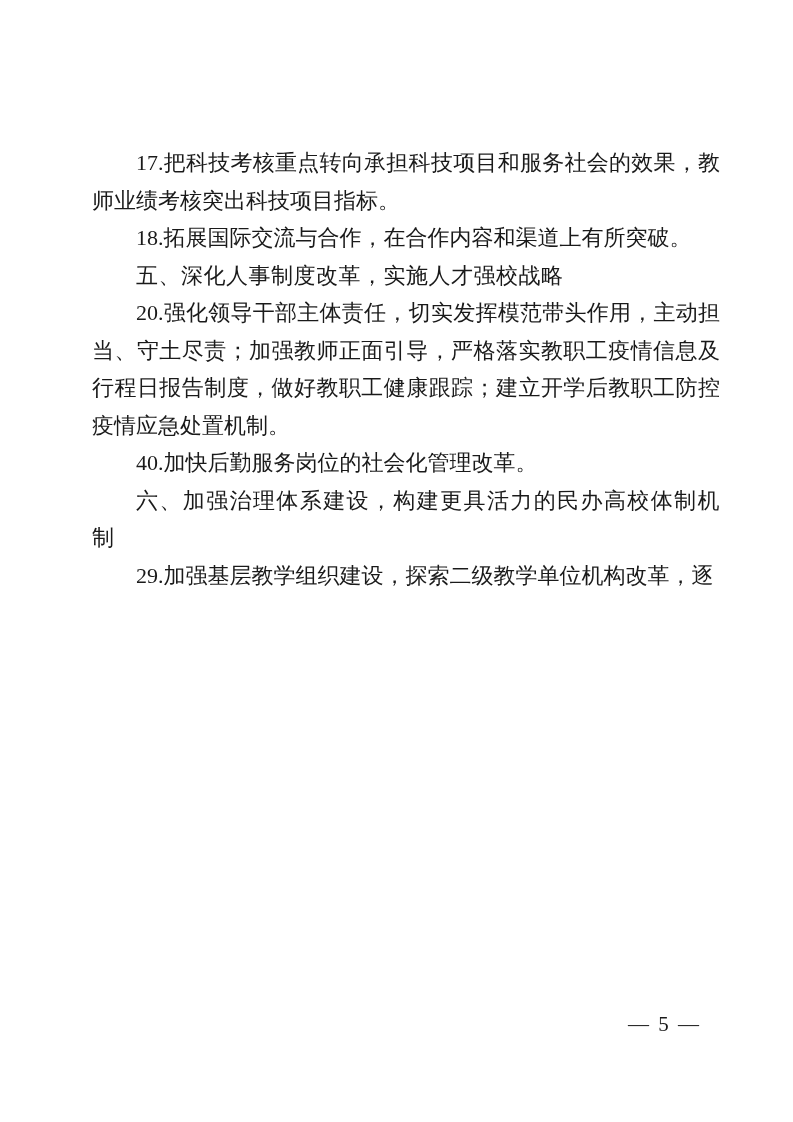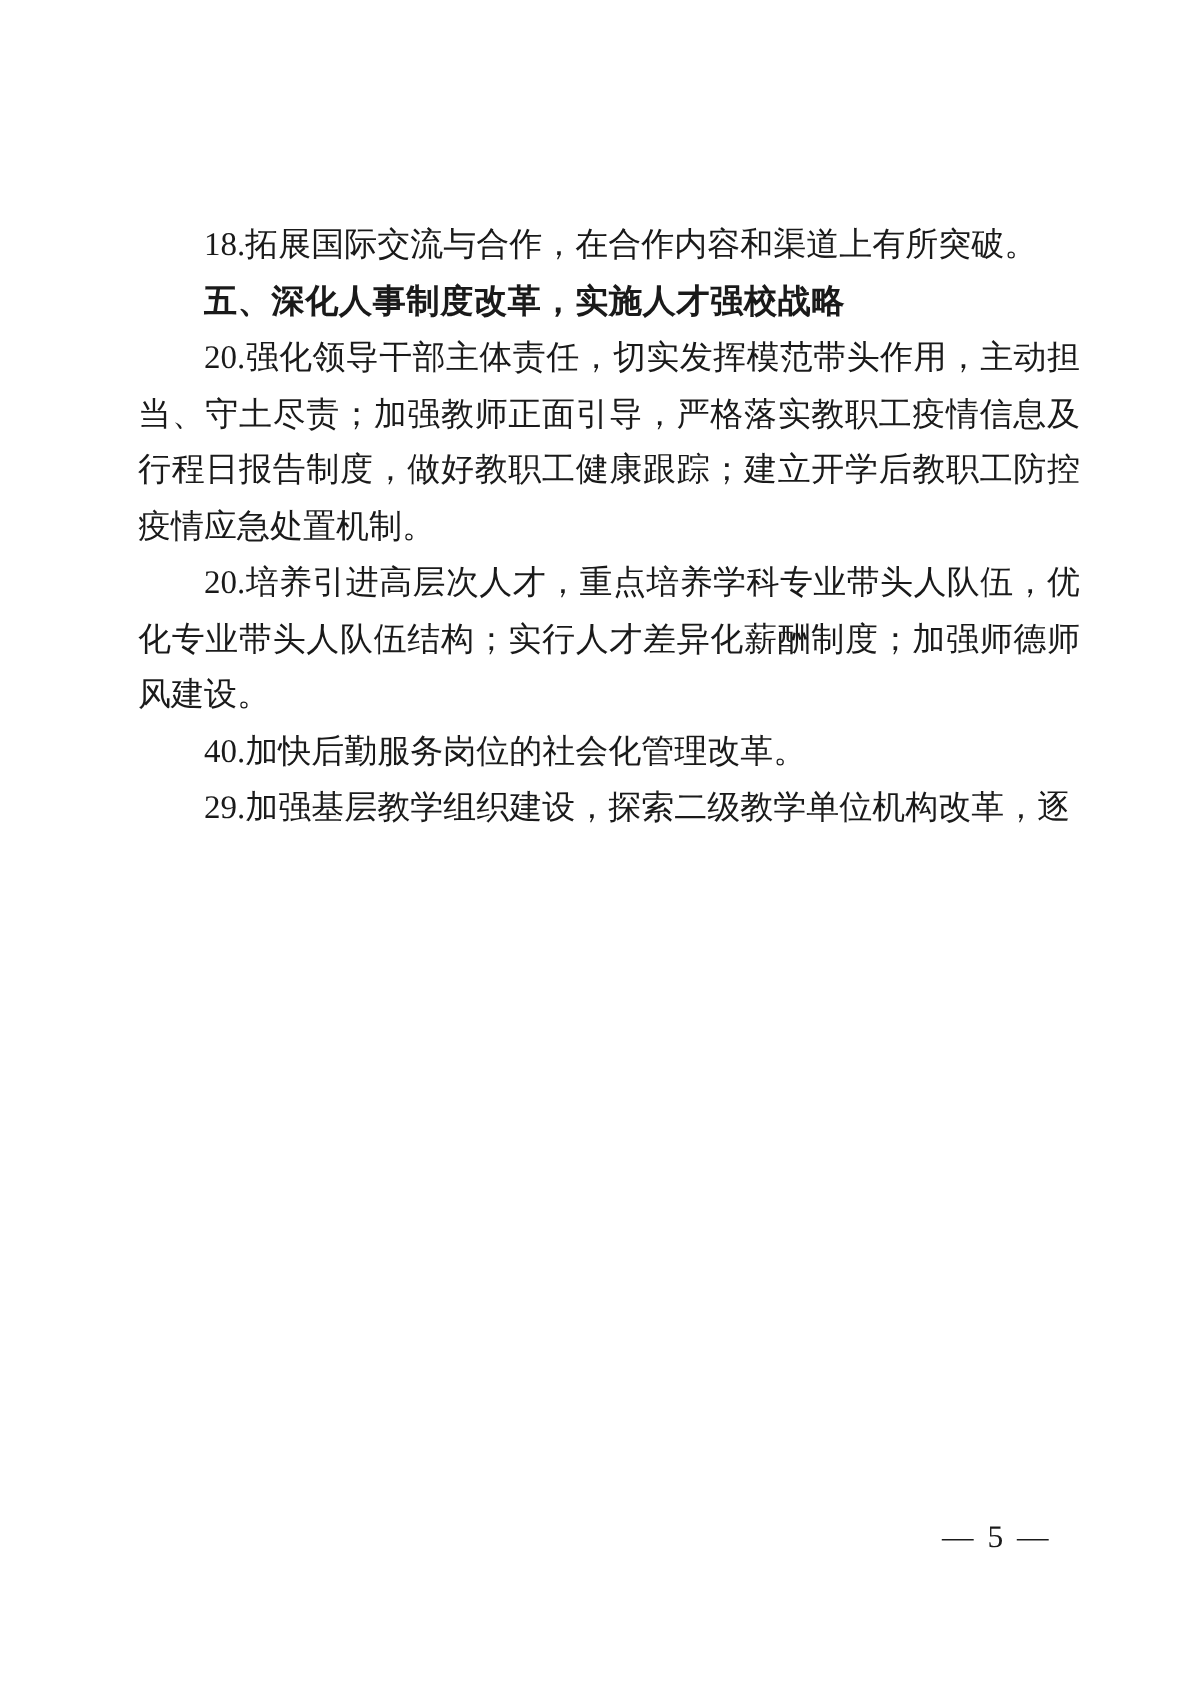--- a/index.html
+++ b/index.html
@@ -25,40 +25,41 @@
     line-height: 37.5px;
     text-align: justify;
   }
   .text-block p {
     margin: 0;
     padding: 0;
     text-indent: 2em;
   }
   .text-block p.heading {
     font-family: "Liberation Sans", "DejaVu Sans", sans-serif;
-    font-weight: 700;
+    font-weight: 400;
     letter-spacing: 0.5px;
   }
   .page-number {
     position: absolute;
     top: 1012px;
     right: 92px;
     color: #1a1a1a;
     font-family: "Liberation Serif", "DejaVu Serif", serif;
     font-size: 21px;
     letter-spacing: 2px;
     white-space: nowrap;
   }
 </style>
 </head>
 <body>
 
 <div class="page">
   <div class="text-block">
+    <p class="body">17.把科技考核重点转向承担科技项目和服务社会的效果，教师业绩考核突出科技项目指标。</p>
     <p class="body">18.拓展国际交流与合作，在合作内容和渠道上有所突破。</p>
     <p class="heading">五、深化人事制度改革，实施人才强校战略</p>
     <p class="body">20.强化领导干部主体责任，切实发挥模范带头作用，主动担当、守土尽责；加强教师正面引导，严格落实教职工疫情信息及行程日报告制度，做好教职工健康跟踪；建立开学后教职工防控疫情应急处置机制。</p>
-    <p class="body">20.培养引进高层次人才，重点培养学科专业带头人队伍，优化专业带头人队伍结构；实行人才差异化薪酬制度；加强师德师风建设。</p>
     <p class="body">40.加快后勤服务岗位的社会化管理改革。</p>
+    <p class="heading">六、加强治理体系建设，构建更具活力的民办高校体制机制</p>
     <p class="body">29.加强基层教学组织建设，探索二级教学单位机构改革，逐</p>
   </div>
   <div class="page-number">— 5 —</div>
 </div>
 
 </body></html>

